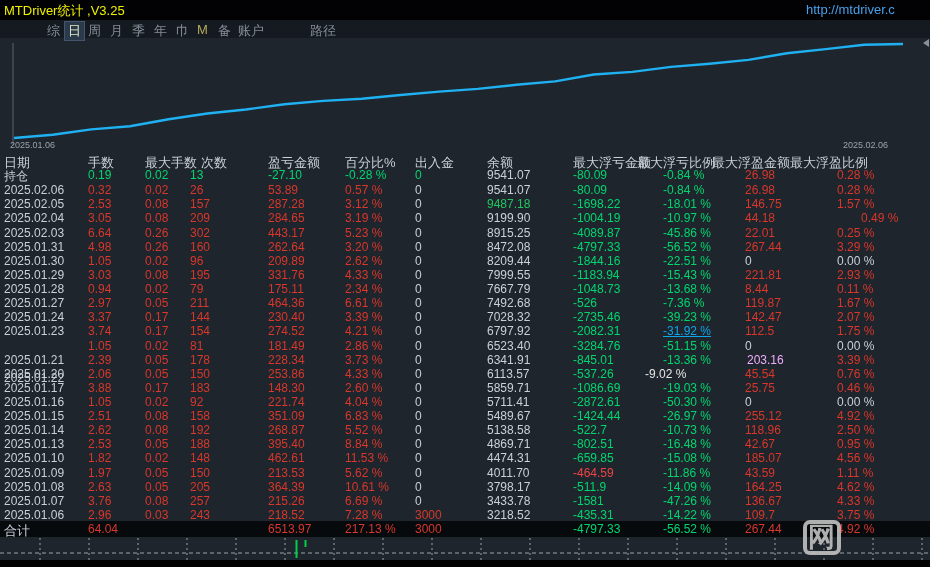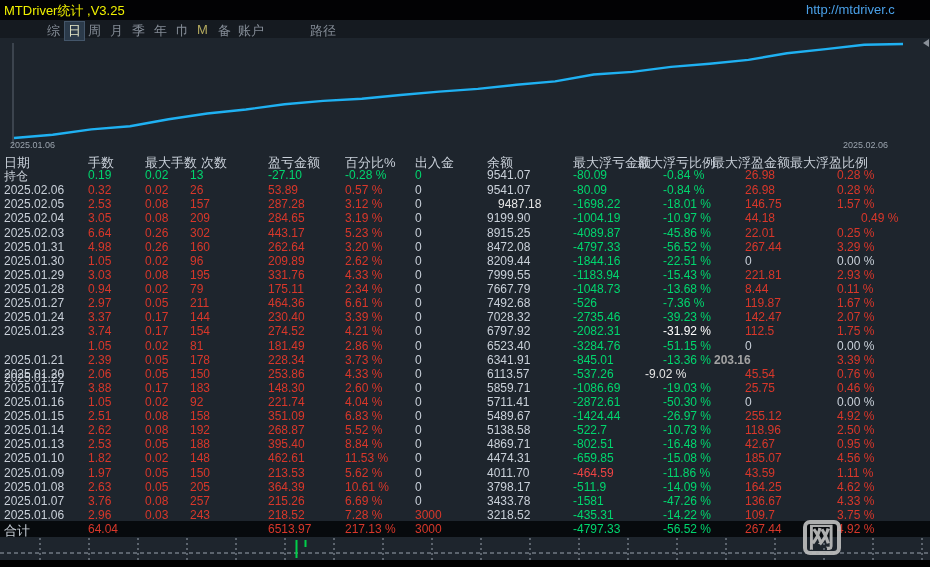--- a/index.html
+++ b/index.html
@@ -107,21 +107,21 @@
         <span style="left: 837px; color: rgb(216, 55, 42);">0.28 %</span>
       </div>
       <div class="trow" style="top: 197.32px;">
         <span style="left: 4px; color: rgb(201, 208, 217);">2025.02.05</span>
         <span style="left: 88px; color: rgb(216, 55, 42);">2.53</span>
         <span style="left: 145px; color: rgb(216, 55, 42);">0.08</span>
         <span style="left: 190px; color: rgb(216, 55, 42);">157</span>
         <span style="left: 268px; color: rgb(216, 55, 42);">287.28</span>
         <span style="left: 345px; color: rgb(216, 55, 42);">3.12 %</span>
         <span style="left: 415px; color: rgb(201, 208, 217);">0</span>
-        <span style="left: 487px; color: #e5e5e5; margin-left: 11px;">9487.18</span>
+        <span style="left: 487px; color: #22c55e;">9487.18</span>
         <span style="left: 573px; color: rgb(0, 214, 110);">-1698.22</span>
         <span style="left: 663px; color: rgb(0, 214, 110);">-18.01 %</span>
         <span style="left: 745px; color: rgb(216, 55, 42);">146.75</span>
         <span style="left: 837px; color: rgb(216, 55, 42);">1.57 %</span>
       </div>
       <div class="trow" style="top: 211.44px;">
         <span style="left: 4px; color: rgb(201, 208, 217);">2025.02.04</span>
         <span style="left: 88px; color: rgb(216, 55, 42);">3.05</span>
         <span style="left: 145px; color: rgb(216, 55, 42);">0.08</span>
         <span style="left: 190px; color: rgb(216, 55, 42);">209</span>
@@ -235,21 +235,21 @@
       <div class="trow" style="top: 324.4px;">
         <span style="left: 4px; color: rgb(201, 208, 217);">2025.01.23</span>
         <span style="left: 88px; color: rgb(216, 55, 42);">3.74</span>
         <span style="left: 145px; color: rgb(216, 55, 42);">0.17</span>
         <span style="left: 190px; color: rgb(216, 55, 42);">154</span>
         <span style="left: 268px; color: rgb(216, 55, 42);">274.52</span>
         <span style="left: 345px; color: rgb(216, 55, 42);">4.21 %</span>
         <span style="left: 415px; color: rgb(201, 208, 217);">0</span>
         <span style="left: 487px; color: rgb(201, 208, 217);">6797.92</span>
         <span style="left: 573px; color: rgb(0, 214, 110);">-2082.31</span>
-        <span style="left: 663px; color: #ffffff;">-31.92 %</span>
+        <span style="left: 663px; color: #0ea5e9; text-decoration: underline;">-31.92 %</span>
         <span style="left: 745px; color: rgb(216, 55, 42);">112.5</span>
         <span style="left: 837px; color: rgb(216, 55, 42);">1.75 %</span>
       </div>
       <div class="trow" style="top: 338.52px;">
         <span style="left: 4px; color: rgb(201, 208, 217); margin-top: 32px;">2025.01.22</span>
         <span style="left: 88px; color: rgb(216, 55, 42);">1.05</span>
         <span style="left: 145px; color: rgb(216, 55, 42);">0.02</span>
         <span style="left: 190px; color: rgb(216, 55, 42);">81</span>
         <span style="left: 268px; color: rgb(216, 55, 42);">181.49</span>
         <span style="left: 345px; color: rgb(216, 55, 42);">2.86 %</span>
@@ -264,21 +264,21 @@
         <span style="left: 4px; color: rgb(201, 208, 217);">2025.01.21</span>
         <span style="left: 88px; color: rgb(216, 55, 42);">2.39</span>
         <span style="left: 145px; color: rgb(216, 55, 42);">0.05</span>
         <span style="left: 190px; color: rgb(216, 55, 42);">178</span>
         <span style="left: 268px; color: rgb(216, 55, 42);">228.34</span>
         <span style="left: 345px; color: rgb(216, 55, 42);">3.73 %</span>
         <span style="left: 415px; color: rgb(201, 208, 217);">0</span>
         <span style="left: 487px; color: rgb(201, 208, 217);">6341.91</span>
         <span style="left: 573px; color: rgb(0, 214, 110);">-845.01</span>
         <span style="left: 663px; color: rgb(0, 214, 110);">-13.36 %</span>
-        <span style="left: 714px; color: #a3a3a3; font-weight: bold;">203.16</span>
+        <span style="left: 747px; color: #f0abfc;">203.16</span>
         <span style="left: 837px; color: rgb(216, 55, 42);">3.39 %</span>
       </div>
       <div class="trow" style="top: 366.76px;">
         <span style="left: 4px; color: rgb(201, 208, 217);">2025.01.20</span>
         <span style="left: 88px; color: rgb(216, 55, 42);">2.06</span>
         <span style="left: 145px; color: rgb(216, 55, 42);">0.05</span>
         <span style="left: 190px; color: rgb(216, 55, 42);">150</span>
         <span style="left: 268px; color: rgb(216, 55, 42);">253.86</span>
         <span style="left: 345px; color: rgb(216, 55, 42);">4.33 %</span>
         <span style="left: 415px; color: rgb(201, 208, 217);">0</span>

